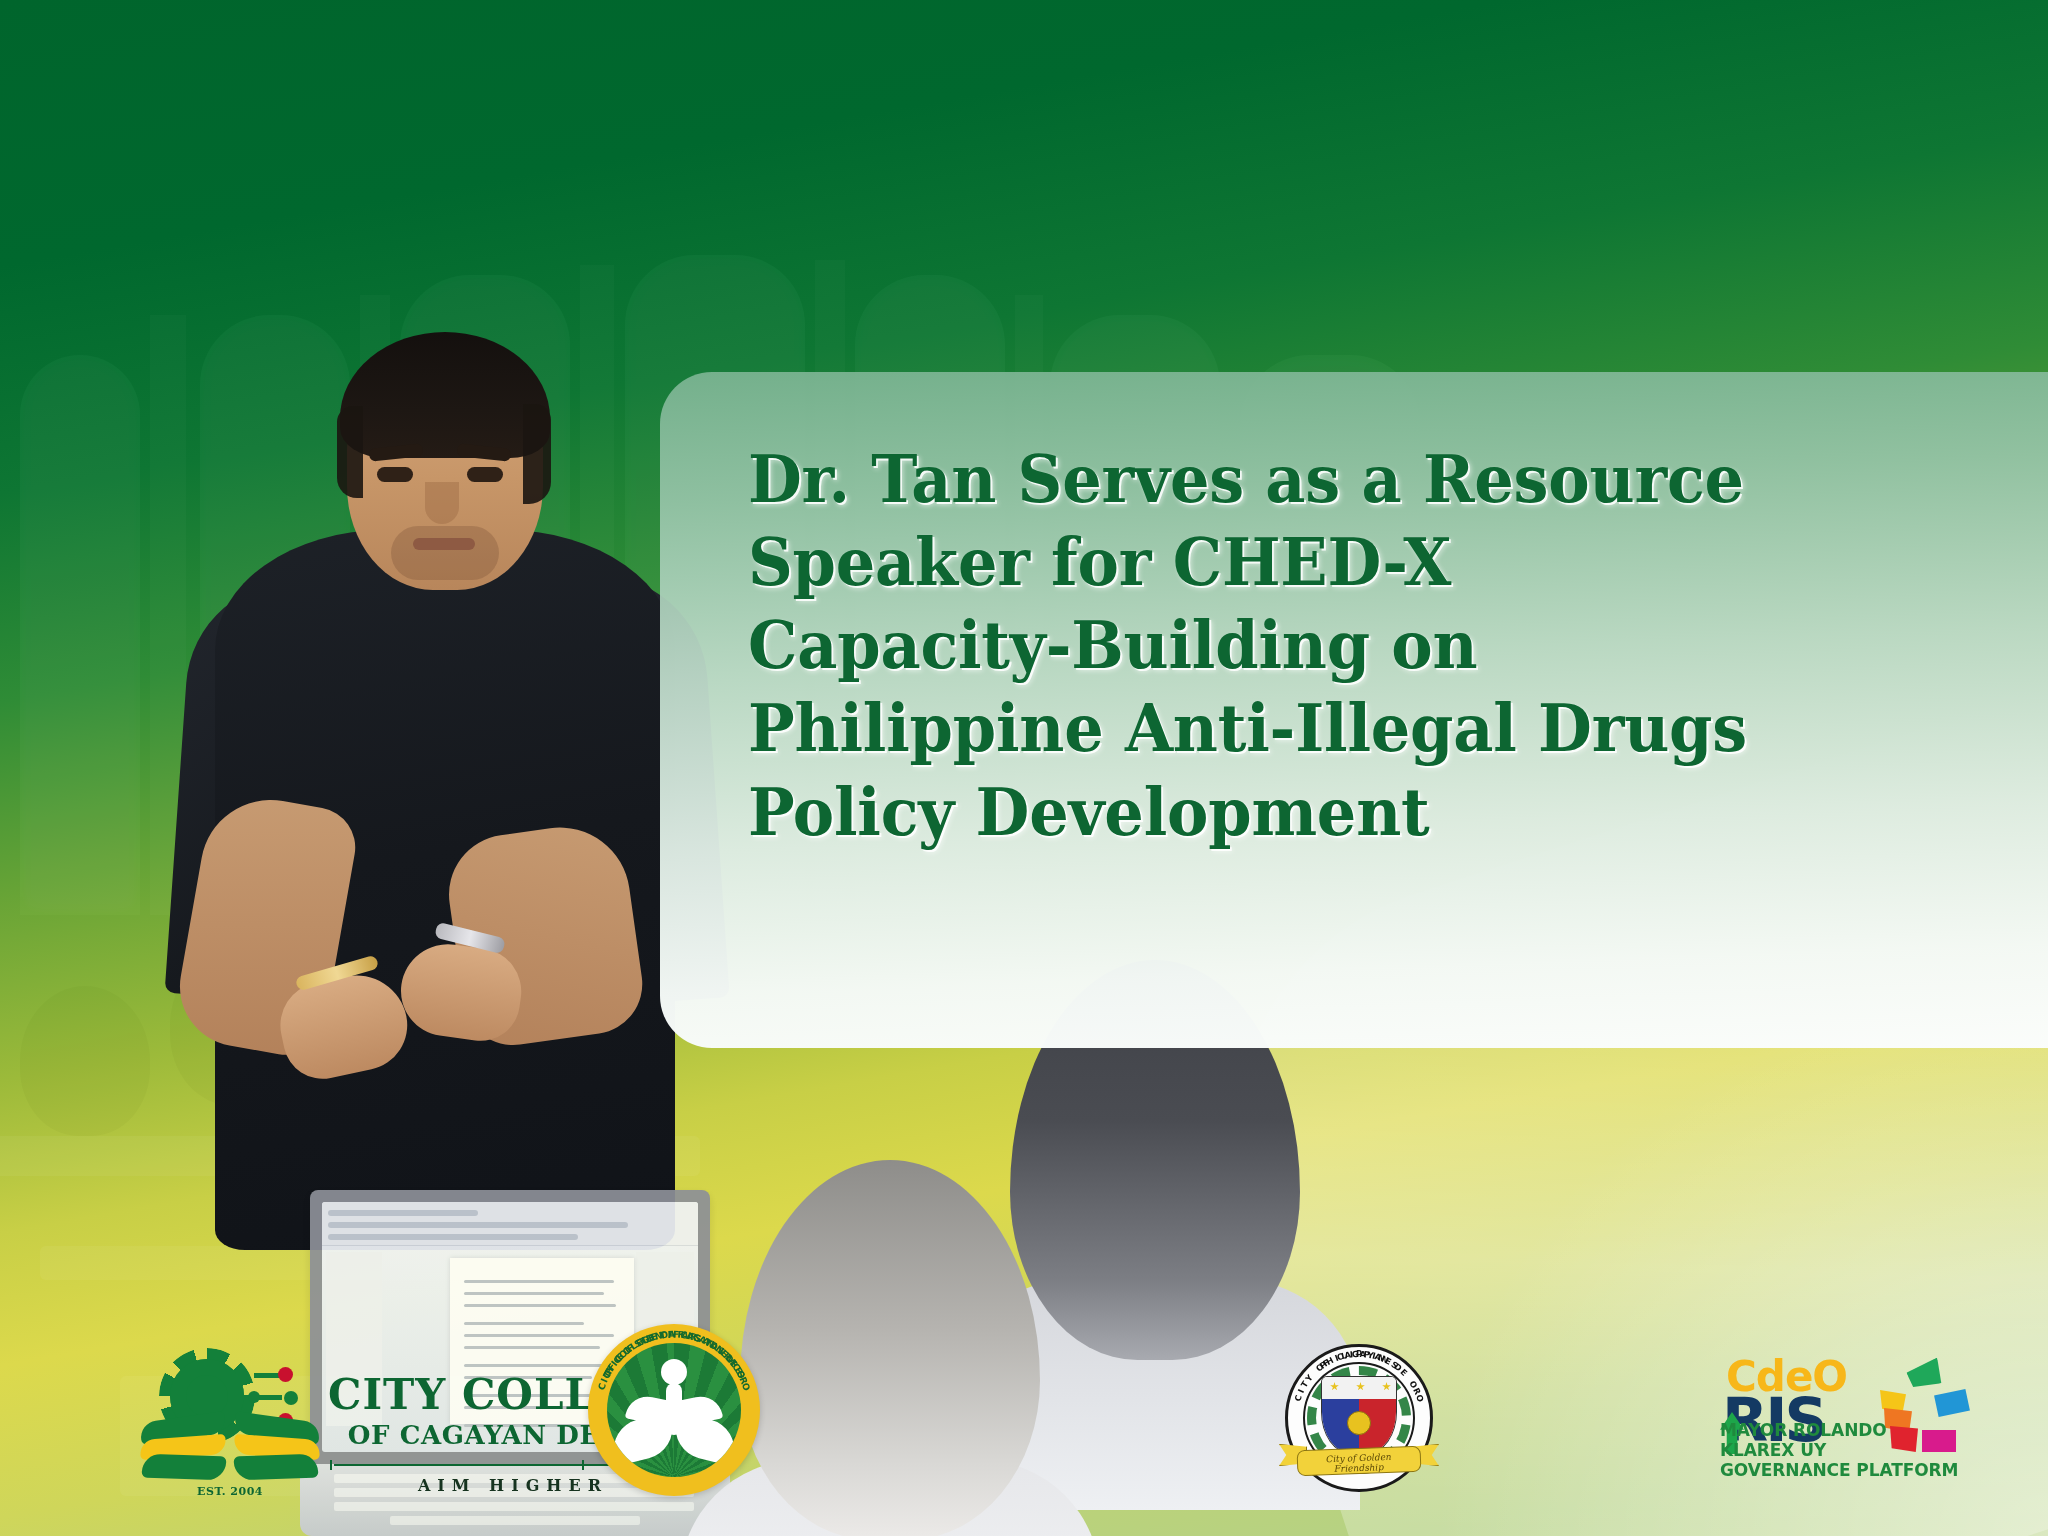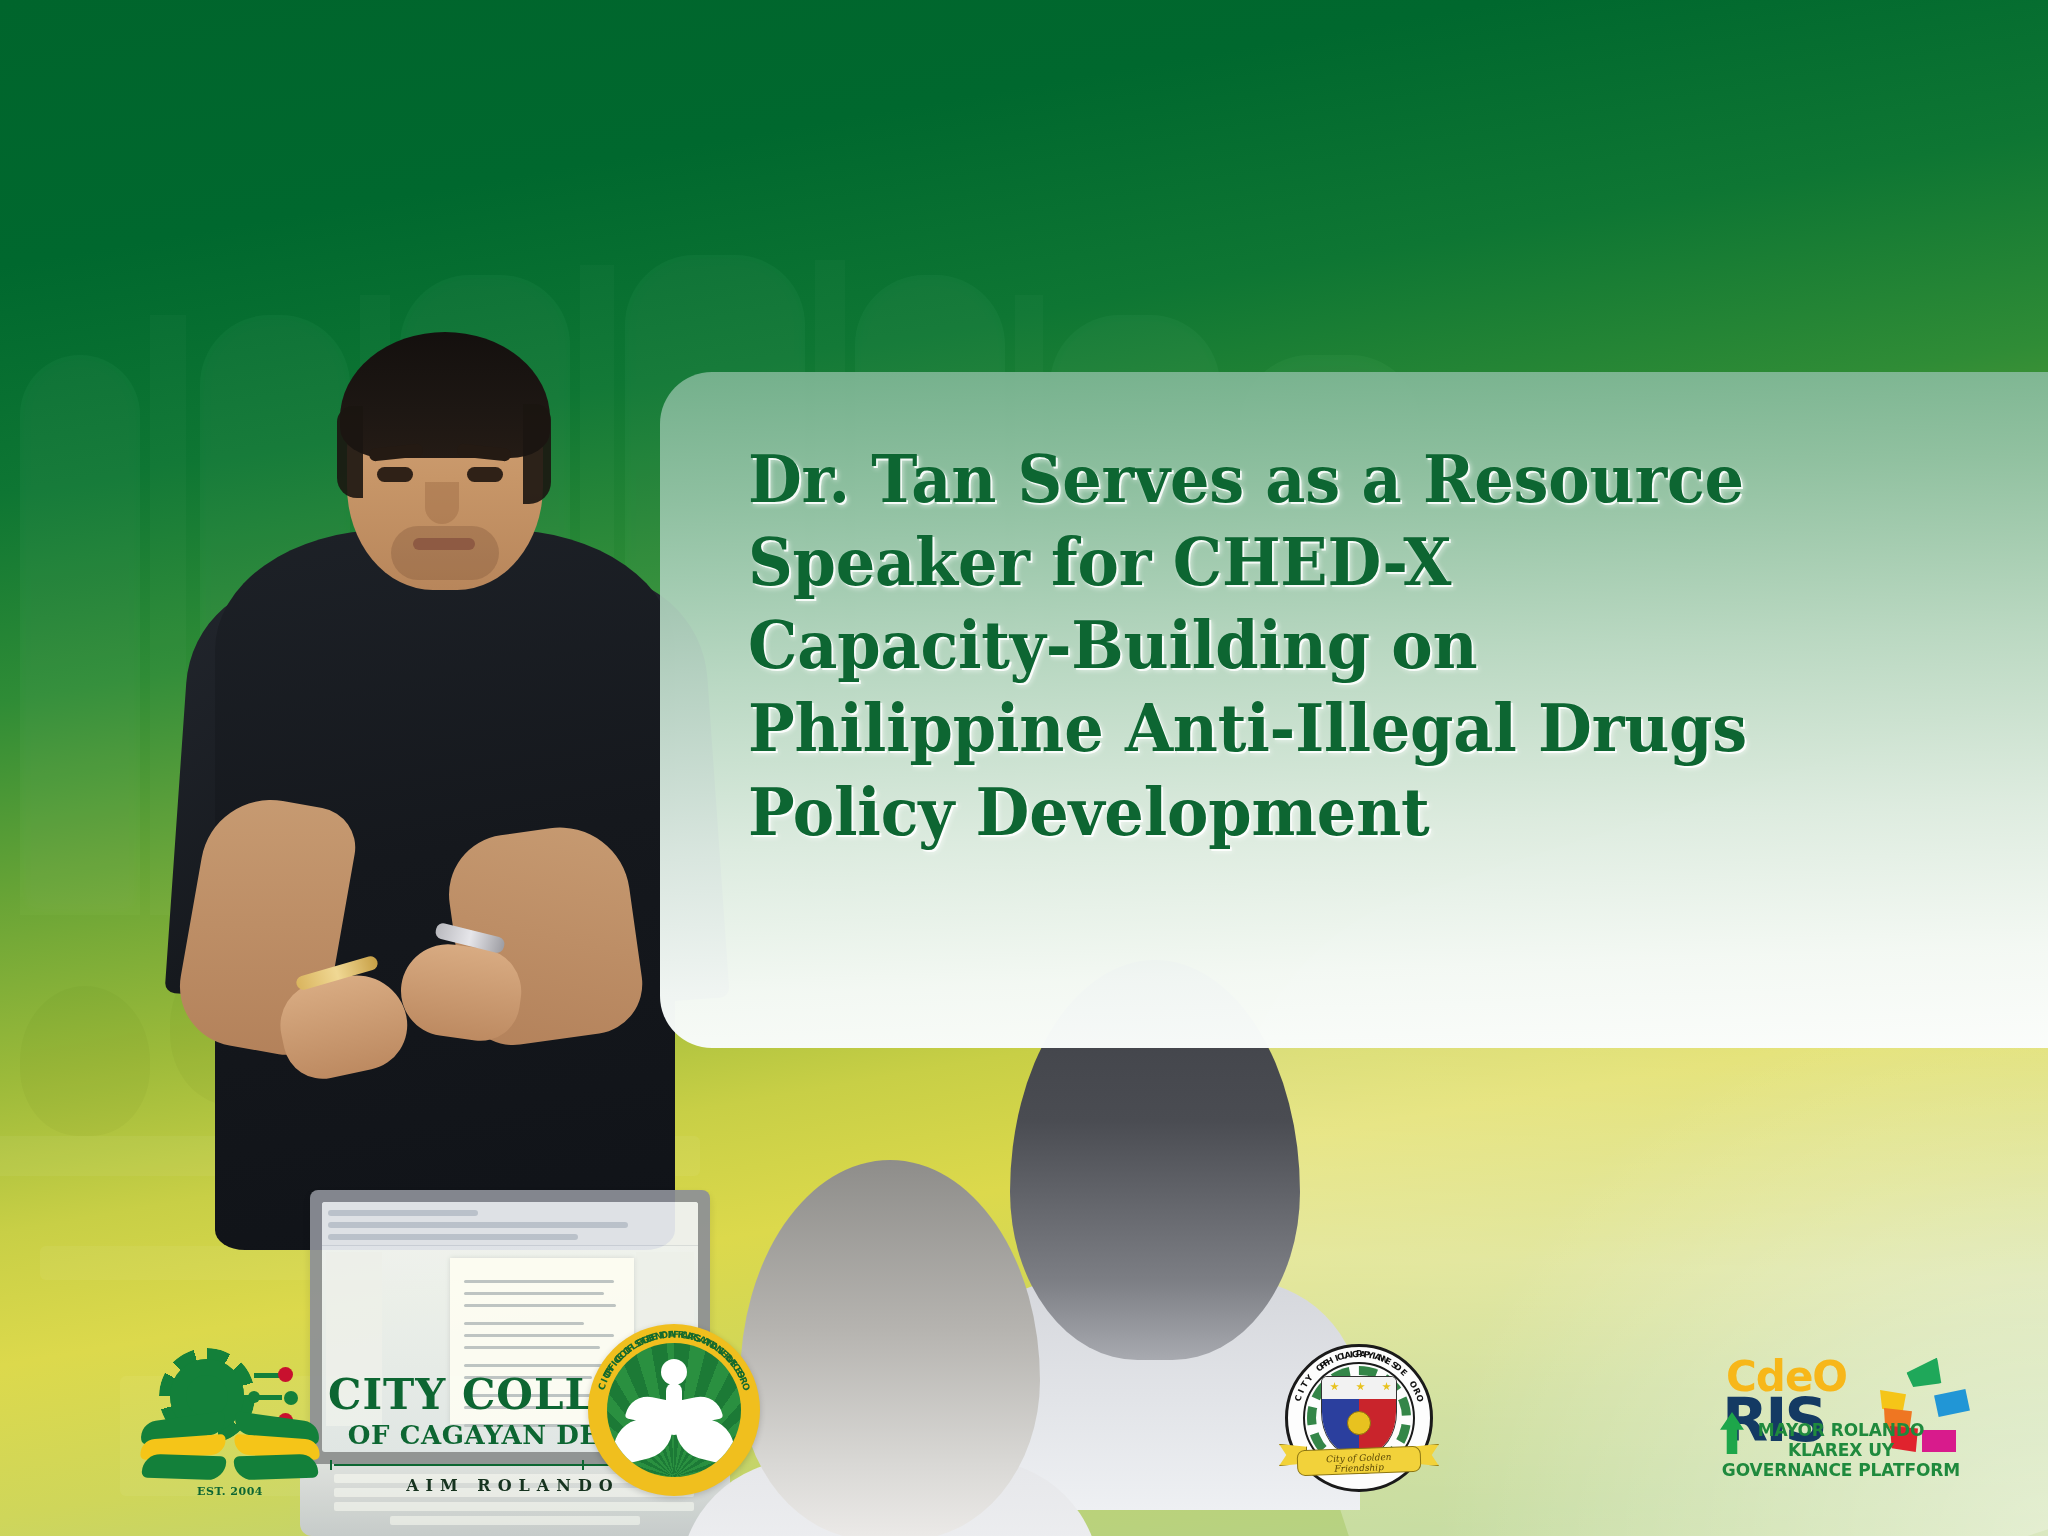--- a/index.html
+++ b/index.html
@@ -460,21 +460,21 @@
     font-size:52px; letter-spacing:-1px;
   }
   .cdo-l2 .o-accent { color:#f3a320; }
   .cdo-tag {
     font-family:"DejaVu Sans", sans-serif;
     font-size:23px; color:#f3a320; margin-top:6px; letter-spacing:-.2px;
   }
 
   
   #logo-cdeo-rise {
-    position:absolute; left:1712px; bottom:38px; width:250px; height:120px;text-align:center;
+    position:absolute; left:1712px; bottom:38px; width:250px; height:120px;
   }
   .rise-cdeo {
     position:absolute; left:14px; top:0;
     font-family:"DejaVu Sans", sans-serif; font-weight:700;
     font-size:42px; color:#f7b719; letter-spacing:-1px; line-height:1;
   }
   .rise-word {
     position:absolute; left:10px; top:34px;
     font-family:"DejaVu Sans", sans-serif; font-weight:700;
     font-size:60px; color:#143a63; letter-spacing:-3px; line-height:1;
@@ -627,21 +627,21 @@
             <div class="pg" style="right:0;  top:20px;width:86px; height:20px; background:#f5c518; transform:rotate(4deg); border-radius:12px 40px 12px 40px;"></div>
             <div class="pg" style="right:2px;top:38px;width:84px; height:24px; background:#13803a; transform:rotate(-2deg); border-radius:12px 40px 12px 40px;"></div>
           </div>
         </div>
         <div class="cc-est">EST. 2004</div>
       </div>
       <div class="cc-text">
         <div class="cc-name">CITY COLLEGE</div>
         <div class="cc-sub">OF CAGAYAN DE ORO</div>
         <div class="cc-rule"></div>
-        <div class="cc-tag">AIM ROLANDO</div>
+        <div class="cc-tag">AIM HIGHER</div>
       </div>
     </div>
 
     <div id="logo-osas">
       <div class="osas-ring-text">
           <span style="transform: rotate(-72deg) translate(0px, -76px) rotate(0deg) translate(-50%, -50%);">C</span>
           <span style="transform: rotate(-67.0345deg) translate(0px, -76px) rotate(0deg) translate(-50%, -50%);">I</span>
           <span style="transform: rotate(-62.069deg) translate(0px, -76px) rotate(0deg) translate(-50%, -50%);">T</span>
           <span style="transform: rotate(-57.1034deg) translate(0px, -76px) rotate(0deg) translate(-50%, -50%);">Y</span>
           <span style="transform: rotate(-52.1379deg) translate(0px, -76px) rotate(0deg) translate(-50%, -50%);"> </span>

